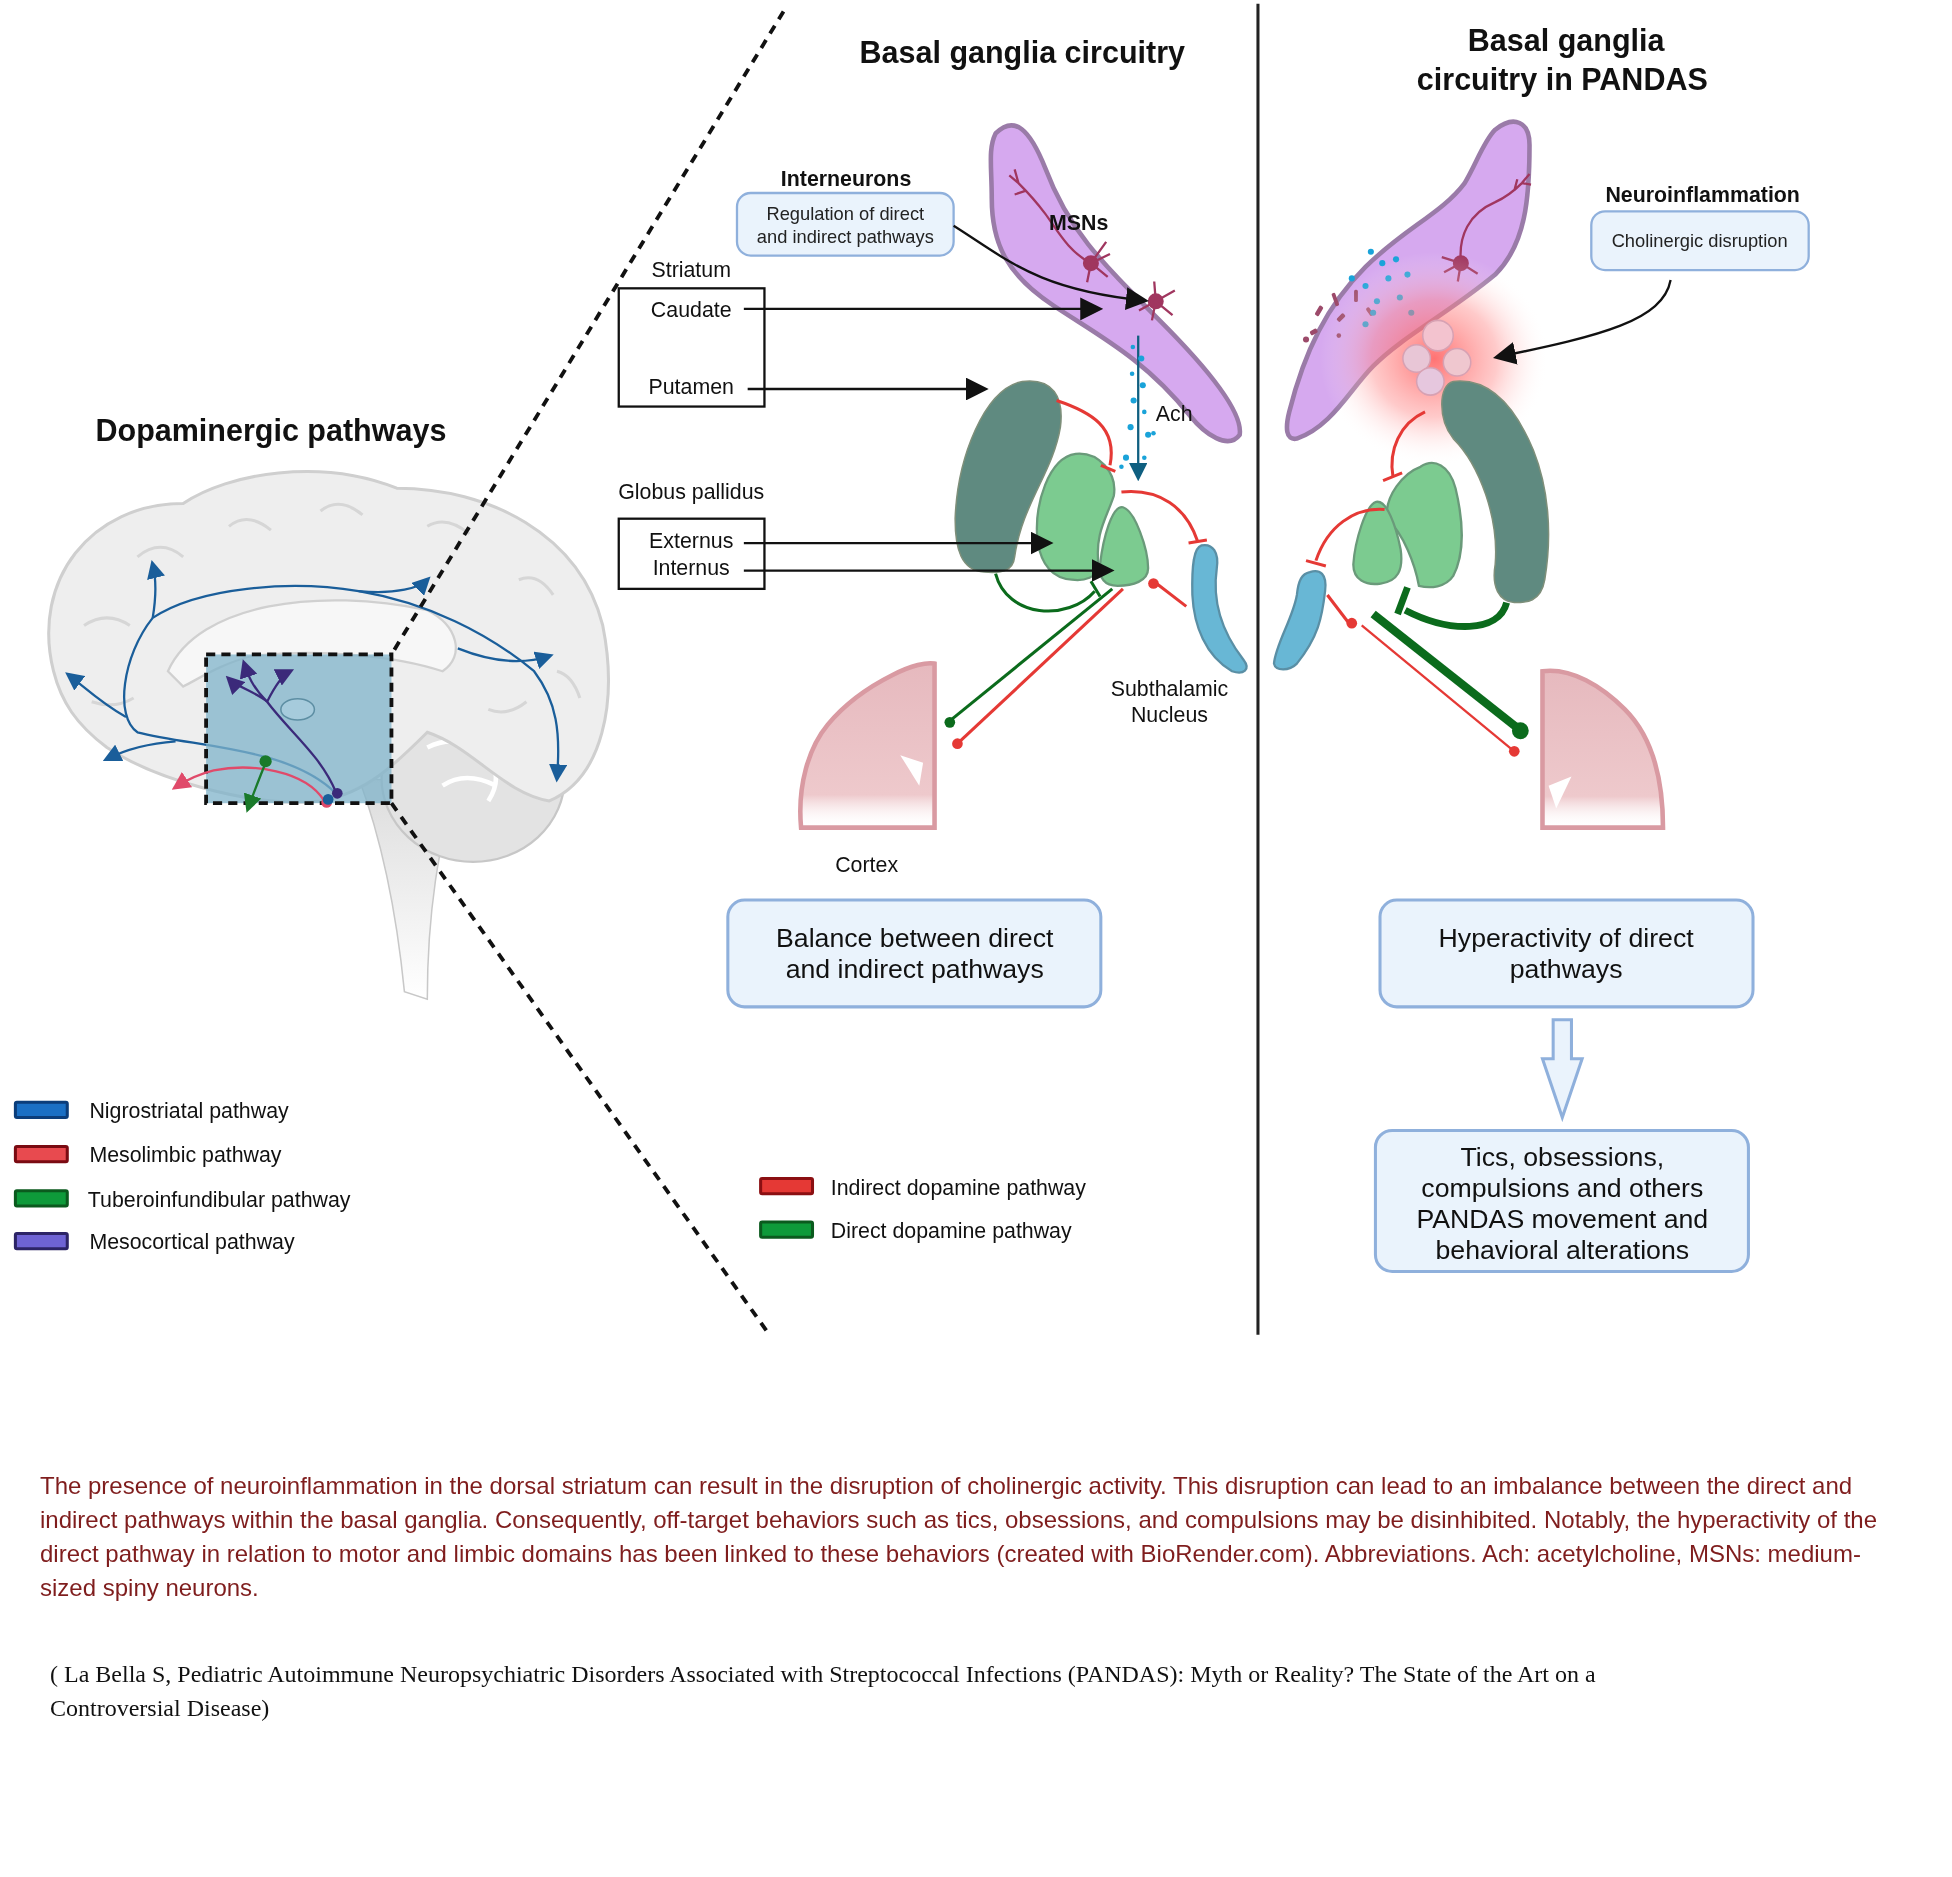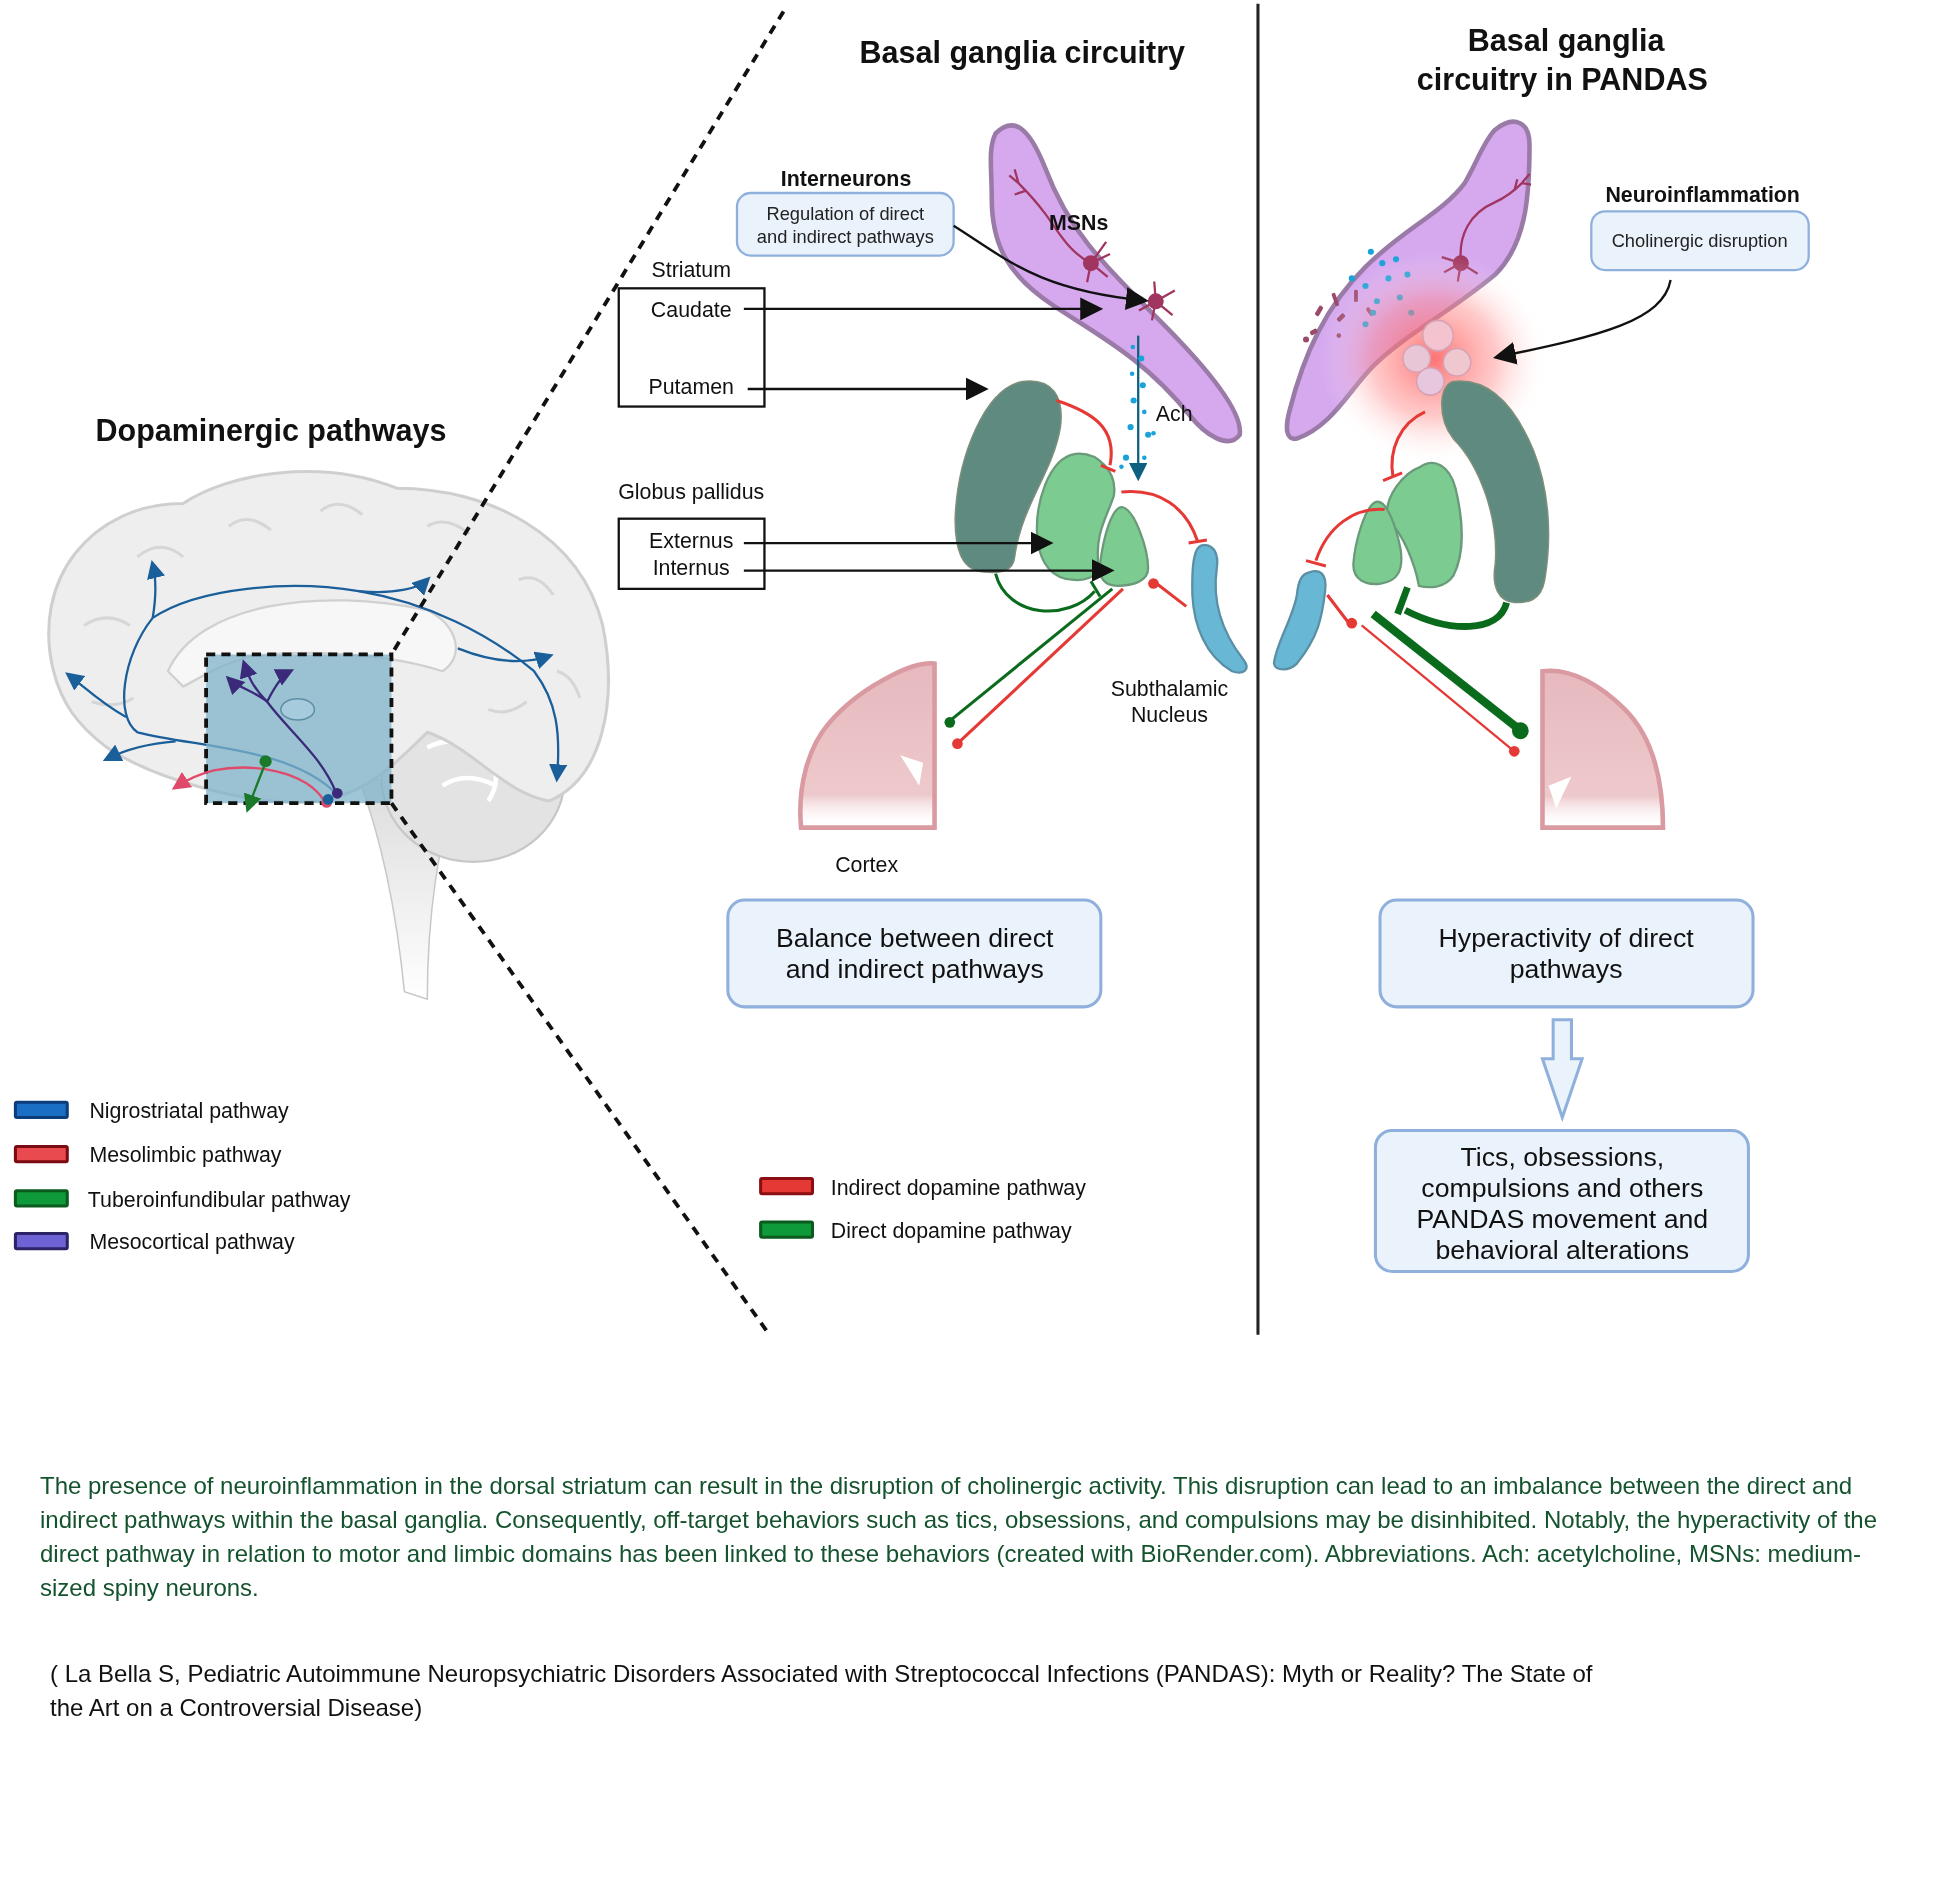--- a/index.html
+++ b/index.html
@@ -4,22 +4,22 @@
 <style>
   html,body{margin:0;padding:0;background:#ffffff;}
   body{width:1953px;height:1877px;position:relative;overflow:hidden;font-family:"Liberation Sans",sans-serif;color:#111;}
   #fig{position:absolute;left:0;top:0;}
   .t-title{font-family:"Liberation Sans",sans-serif;font-weight:700;font-size:40px;fill:#111;}
   .t-sub{font-family:"Liberation Sans",sans-serif;font-weight:700;font-size:28px;fill:#111;}
   .t-lbl{font-family:"Liberation Sans",sans-serif;font-size:28px;fill:#111;}
   .t-box{font-family:"Liberation Sans",sans-serif;font-size:24px;fill:#222;}
   .t-out{font-family:"Liberation Sans",sans-serif;font-size:35px;fill:#111;}
   .t-leg{font-family:"Liberation Sans",sans-serif;font-size:28px;fill:#111;}
-  .caption{position:absolute;left:40px;top:1469px;width:1846px;font-family:"Liberation Sans",sans-serif;font-size:24px;line-height:34px;color:#14532d;margin:0;}
-  .citation{position:absolute;left:50px;top:1657px;width:1571px;font-family:Liberation Sans, sans-serif;font-size:24px;line-height:34px;color:#111;margin:0;}
+  .caption{position:absolute;left:40px;top:1469px;width:1846px;font-family:"Liberation Sans",sans-serif;font-size:24px;line-height:34px;color:#7f1d1d;margin:0;}
+  .citation{position:absolute;left:50px;top:1657px;width:1571px;font-family:Liberation Serif, serif;font-size:24px;line-height:34px;color:#111;margin:0;}
 </style>
 </head>
 <body>
 
 <svg id="fig" width="1953" height="1373" viewBox="0 0 2560 1800" xmlns="http://www.w3.org/2000/svg">
   <defs>
     <marker id="arrowBlk" markerWidth="10" markerHeight="10" refX="8" refY="5" orient="auto" markerUnits="strokeWidth">
       <path d="M0,0 L10,5 L0,10 z" fill="#111"></path>
     </marker>
     <marker id="arrowBlue" markerWidth="8" markerHeight="8" refX="6" refY="4" orient="auto" markerUnits="strokeWidth">

